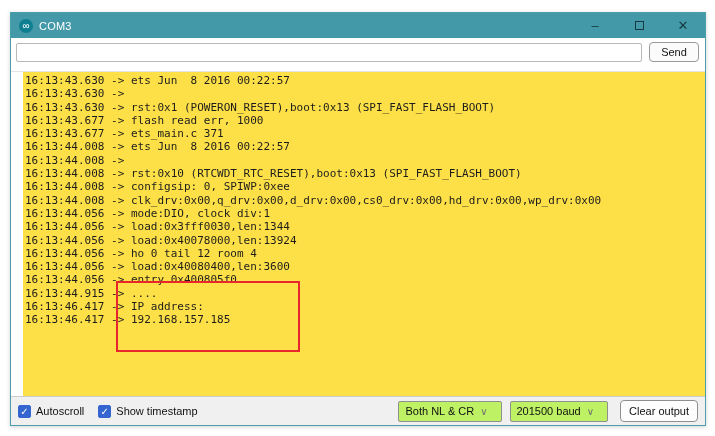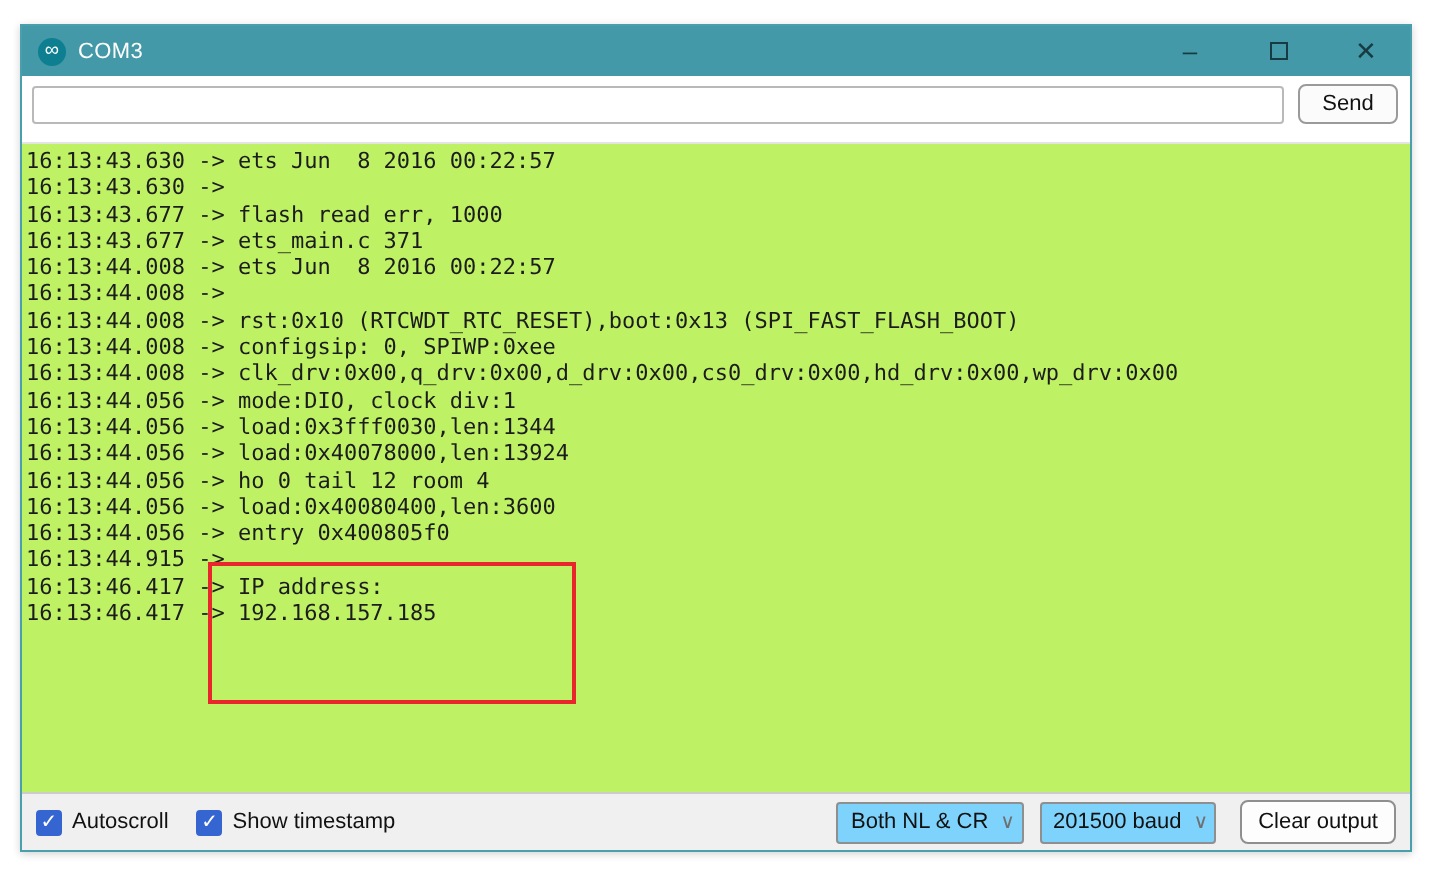--- a/index.html
+++ b/index.html
@@ -44,23 +44,23 @@
     font-family:"Liberation Sans", sans-serif;
   }
   .send-btn {
     flex:0 0 auto; width:50px; height:20px; border:1px solid #9a9a9a;
     border-radius:4px; background:#fbfbfb; font-size:11px; color:#111111;
     font-family:"Liberation Sans", sans-serif;
   }
 
   
   .log {
-    flex:1; position:relative; background:#bef264; overflow:hidden;
+    flex:1; position:relative; background:#fde047; overflow:hidden;
     font-family:"DejaVu Sans Mono", monospace; font-size:11px;
-    line-height:13.3px; color:#1c1c1c; padding:2px 0 0 2px;
+    line-height:13.3px; color:#1c1c1c; padding:2px 0 0 2px;margin-left:12px;
   }
   .log .line { white-space:pre; height:13.3px; }
   .red-box {
     position:absolute; left:93px; top:209px; width:184px; height:71px;
     border:2px solid #e8262c; pointer-events:none;
   }
 
   
   .bottombar {
     flex:0 0 auto; height:29px; background:#f0f0f0; border-top:1px solid #cccccc;
@@ -70,22 +70,22 @@
   .chk { display:flex; align-items:center; gap:5px; margin-right:6px; cursor:default; }
   .chk .box {
     width:13px; height:13px; border-radius:2px; background:#ffffff;
     border:1px solid #8a8a8a; color:#ffffff; font-size:10px; line-height:12px;
     text-align:center;
   }
   .chk .box.checked { background:#3465d1; border-color:#3465d1; }
   .chk .box:not(.checked) span { visibility:hidden; }
   .bb-spacer { flex:1; }
   .dropdown {
-    height:21px; background:#7dd3fc; border:1px solid #8f8f8f; border-radius:2px;
-    display:flex; align-items:center; padding:0 3px 0 6px; gap:6px; min-width:86px;
+    height:21px; background:#bef264; border:1px solid #8f8f8f; border-radius:2px;
+    display:flex; align-items:center; padding:0 13px 0 6px; gap:6px; min-width:86px;
   }
   .dropdown .chev { color:#6f6f6f; font-size:10px; margin-left:auto; }
   .clear-btn {
     height:22px; padding:0 8px; border:1px solid #8f8f8f; border-radius:4px;
     background:#fdfdfd; font-size:11px; color:#111111; margin-left:4px;
     font-family:"Liberation Sans", sans-serif;
   }
 </style>
 </head>
 <body>
@@ -104,20 +104,21 @@
 
     <div class="send-row">
       <input type="text" value="" style="">
       <button class="send-btn">Send</button>
     </div>
 
     <div class="log">
       <div>
           <div class="line">16:13:43.630 -&gt; ets Jun  8 2016 00:22:57</div>
           <div class="line">16:13:43.630 -&gt;</div>
+          <div class="line">16:13:43.630 -&gt; rst:0x1 (POWERON_RESET),boot:0x13 (SPI_FAST_FLASH_BOOT)</div>
           <div class="line">16:13:43.677 -&gt; flash read err, 1000</div>
           <div class="line">16:13:43.677 -&gt; ets_main.c 371</div>
           <div class="line">16:13:44.008 -&gt; ets Jun  8 2016 00:22:57</div>
           <div class="line">16:13:44.008 -&gt;</div>
           <div class="line">16:13:44.008 -&gt; rst:0x10 (RTCWDT_RTC_RESET),boot:0x13 (SPI_FAST_FLASH_BOOT)</div>
           <div class="line">16:13:44.008 -&gt; configsip: 0, SPIWP:0xee</div>
           <div class="line">16:13:44.008 -&gt; clk_drv:0x00,q_drv:0x00,d_drv:0x00,cs0_drv:0x00,hd_drv:0x00,wp_drv:0x00</div>
           <div class="line">16:13:44.056 -&gt; mode:DIO, clock div:1</div>
           <div class="line">16:13:44.056 -&gt; load:0x3fff0030,len:1344</div>
           <div class="line">16:13:44.056 -&gt; load:0x40078000,len:13924</div>

